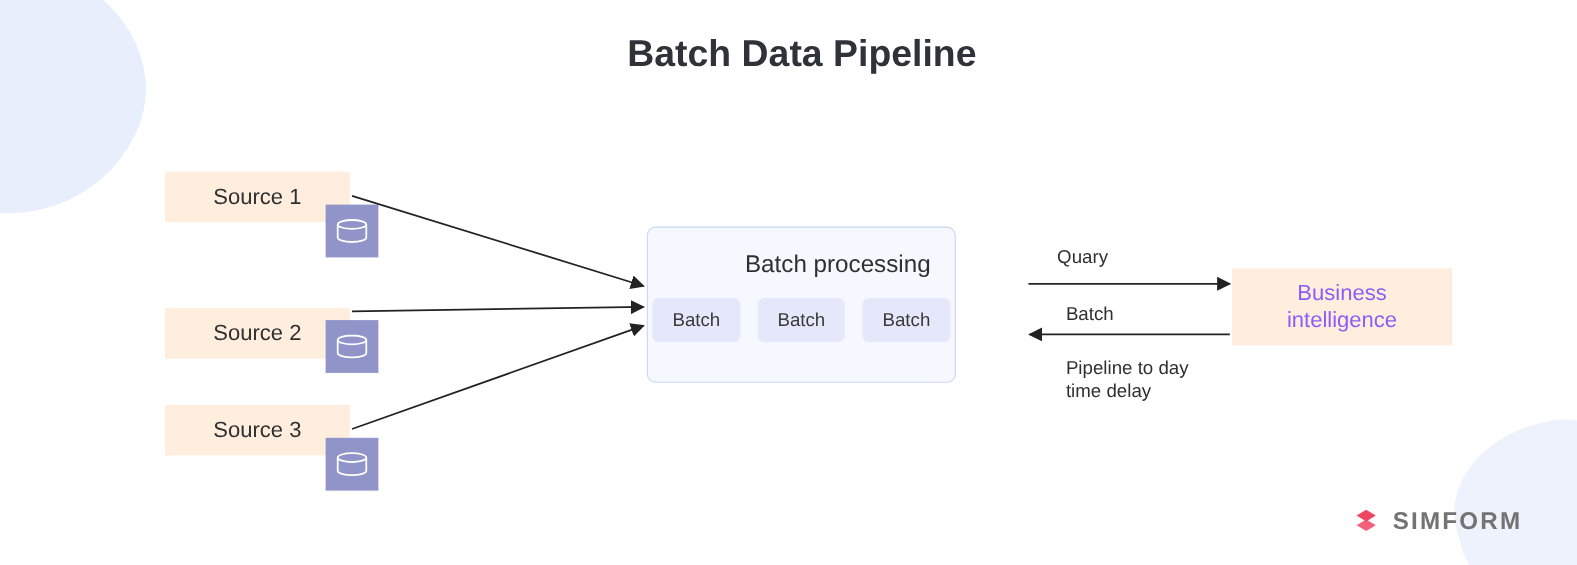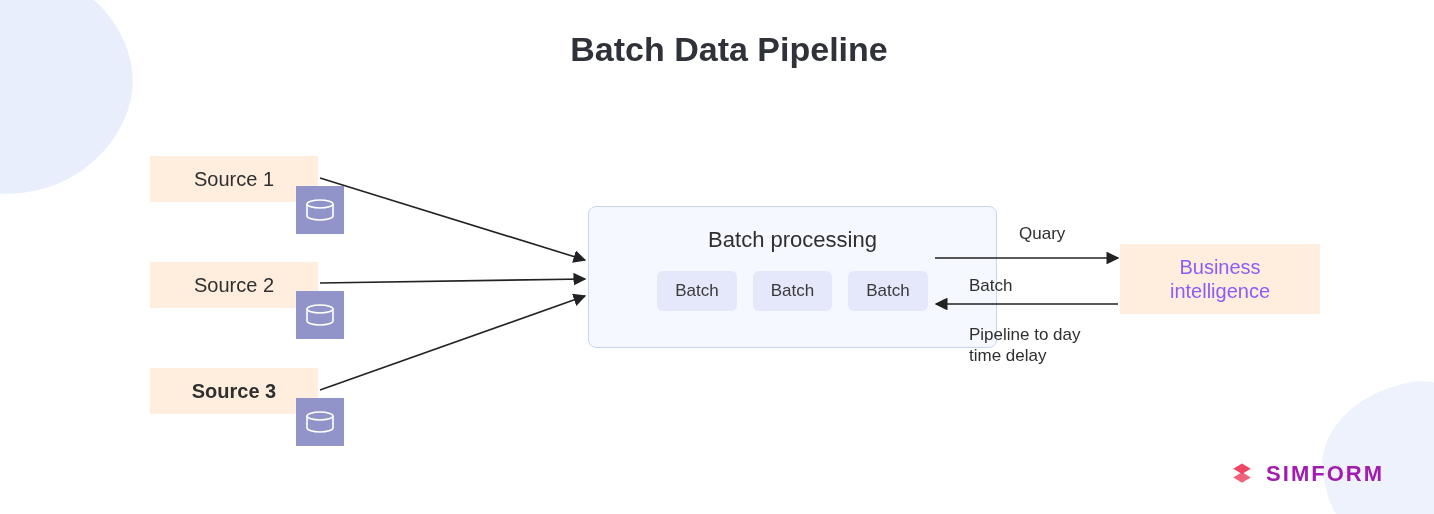--- a/index.html
+++ b/index.html
@@ -46,26 +46,26 @@
   .db-tile {
     position: absolute;
     width: 48px; height: 48px;
     background: #9094c8;
     display: flex; align-items: center; justify-content: center;
   }
   .db-tile svg { width: 30px; height: 22px; }
   .processing-box {
     position: absolute;
     left: 588px; top: 206px;
-    width: 409px; height: 142px;
+    width: 281px; height: 142px;
     background: #f5f8ff;
     border: 1px solid #c9d6f3;
     border-radius: 8px;
     padding: 20px 22px 20px 22px;
-    text-align: center;
+    text-align: right;
   }
   .processing-title {
     font-size: 22px; color: #2f2f2f;
     margin-bottom: 18px;
   }
   .batch-row { display: flex; gap: 16px; justify-content: center; }
   .batch {
     background: #e5e7fb;
     border-radius: 6px;
     padding: 10px 18px;
@@ -77,21 +77,21 @@
     left: 1120px; top: 244px;
     width: 200px; height: 70px;
     background: #ffeede;
     display: flex; flex-direction: column; align-items: center; justify-content: center;
     font-size: 20px; color: #8b5cf6; line-height: 1.2; text-align: center;
   }
   .logo {
     position: absolute;
     right: 50px; bottom: 26px;
     display: flex; align-items: center; gap: 10px;
-    color: #a21caf;
+    color: #737373;
   }
   .logo-text {
     font-size: 22px; font-weight: 700; letter-spacing: 2px;
   }
   .logo-mark { width: 28px; height: 28px; }
   svg.arrows { position: absolute; left: 0; top: 0; width: 1434px; height: 514px; pointer-events: none; }
 </style>
 </head>
 <body>
 
@@ -103,50 +103,50 @@
 <div class="source-box" style="left:150px; top:156px;">
   <span>Source 1</span>
 </div>
 <div class="db-tile" style="left:296px; top:186px;">
   <svg viewBox="0 0 30 22">
       <ellipse cx="15" cy="5" rx="13" ry="4" fill="none" stroke="#fff" stroke-width="1.6"></ellipse>
       <path d="M2 5 v12 a13 4 0 0 0 26 0 V5" fill="none" stroke="#fff" stroke-width="1.6"></path>
     </svg>
 </div>
 
-<div class="source-box" style="left:150px; top:262px;text-align:right;">
+<div class="source-box" style="left:150px; top:280px;text-align:right;">
   <span>Source 2</span>
 </div>
 <div class="db-tile" style="left:296px; top:291px;">
   <svg viewBox="0 0 30 22">
       <ellipse cx="15" cy="5" rx="13" ry="4" fill="none" stroke="#fff" stroke-width="1.6"></ellipse>
       <path d="M2 5 v12 a13 4 0 0 0 26 0 V5" fill="none" stroke="#fff" stroke-width="1.6"></path>
     </svg>
 </div>
 
-<div class="source-box" style="left:150px; top:368px;font-weight:bold;">
+<div class="source-box" style="left:150px; top:368px;">
   <span>Source  3</span>
 </div>
 <div class="db-tile" style="left:296px; top:398px;">
   <svg viewBox="0 0 30 22">
       <ellipse cx="15" cy="5" rx="13" ry="4" fill="none" stroke="#fff" stroke-width="1.6"></ellipse>
       <path d="M2 5 v12 a13 4 0 0 0 26 0 V5" fill="none" stroke="#fff" stroke-width="1.6"></path>
     </svg>
 </div>
 
 <div class="processing-box">
   <div class="processing-title">Batch processing</div>
   <div class="batch-row">
     <div class="batch">Batch</div>
     <div class="batch">Batch</div>
     <div class="batch">Batch</div>
   </div>
 </div>
 
-<div class="annot" style="left:1019px; top:224px;">Quary</div>
+<div class="annot" style="left:961px; top:224px;">Quary</div>
 <div class="annot" style="left:969px; top:276px;">Batch</div>
 <div class="annot" style="left:969px; top:324px; line-height:1.25;">
   <span>Pipeline to day</span><br>
   <span>time delay</span>
 </div>
 
 <div class="bi-box">
   <span>Business</span>
   <span>intelligence</span>
 </div>

